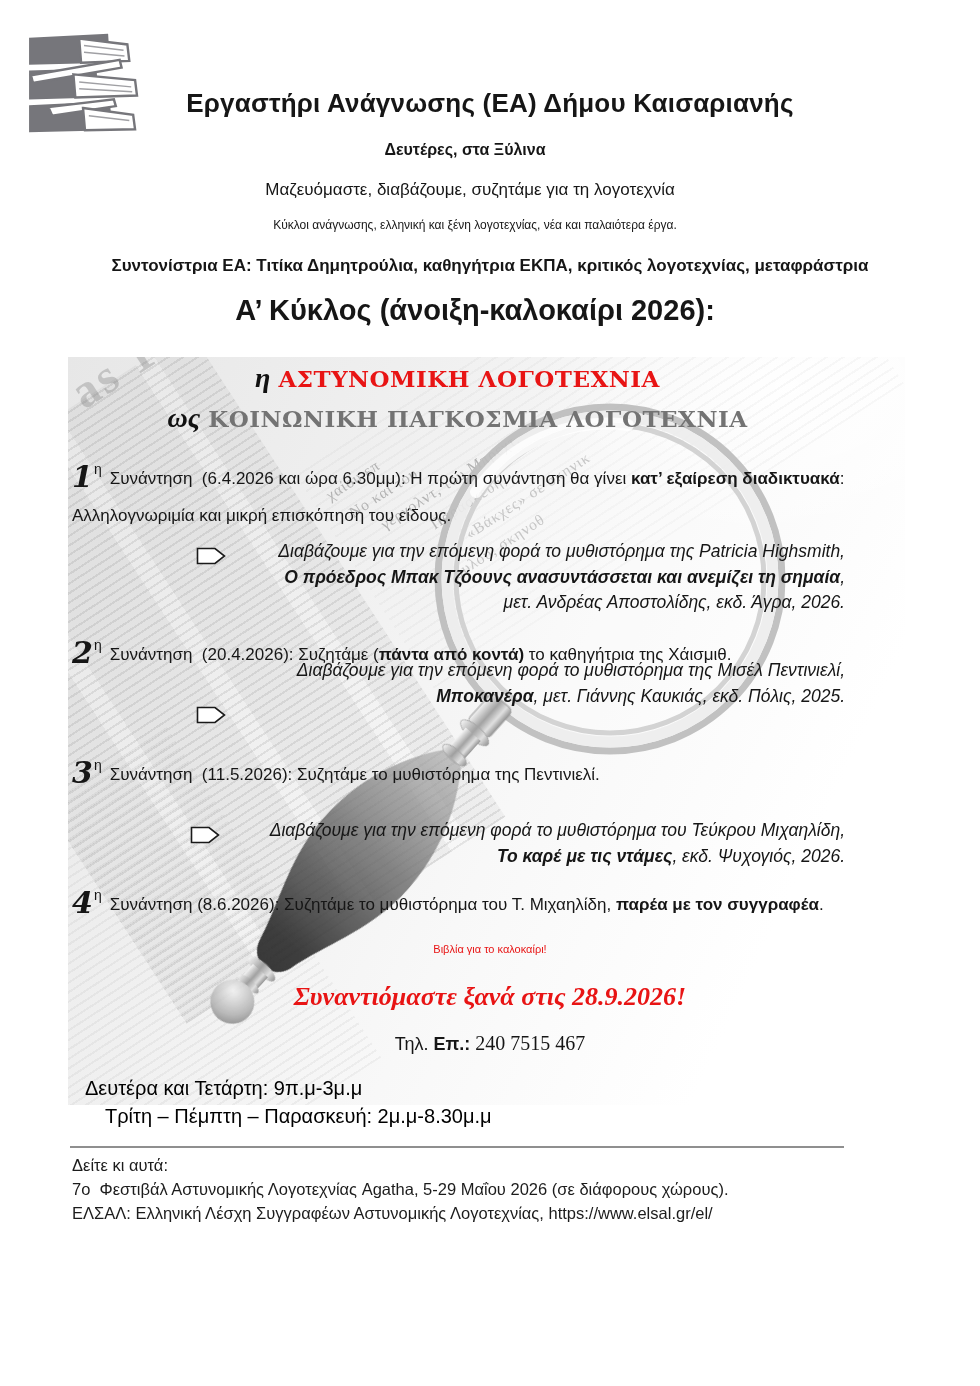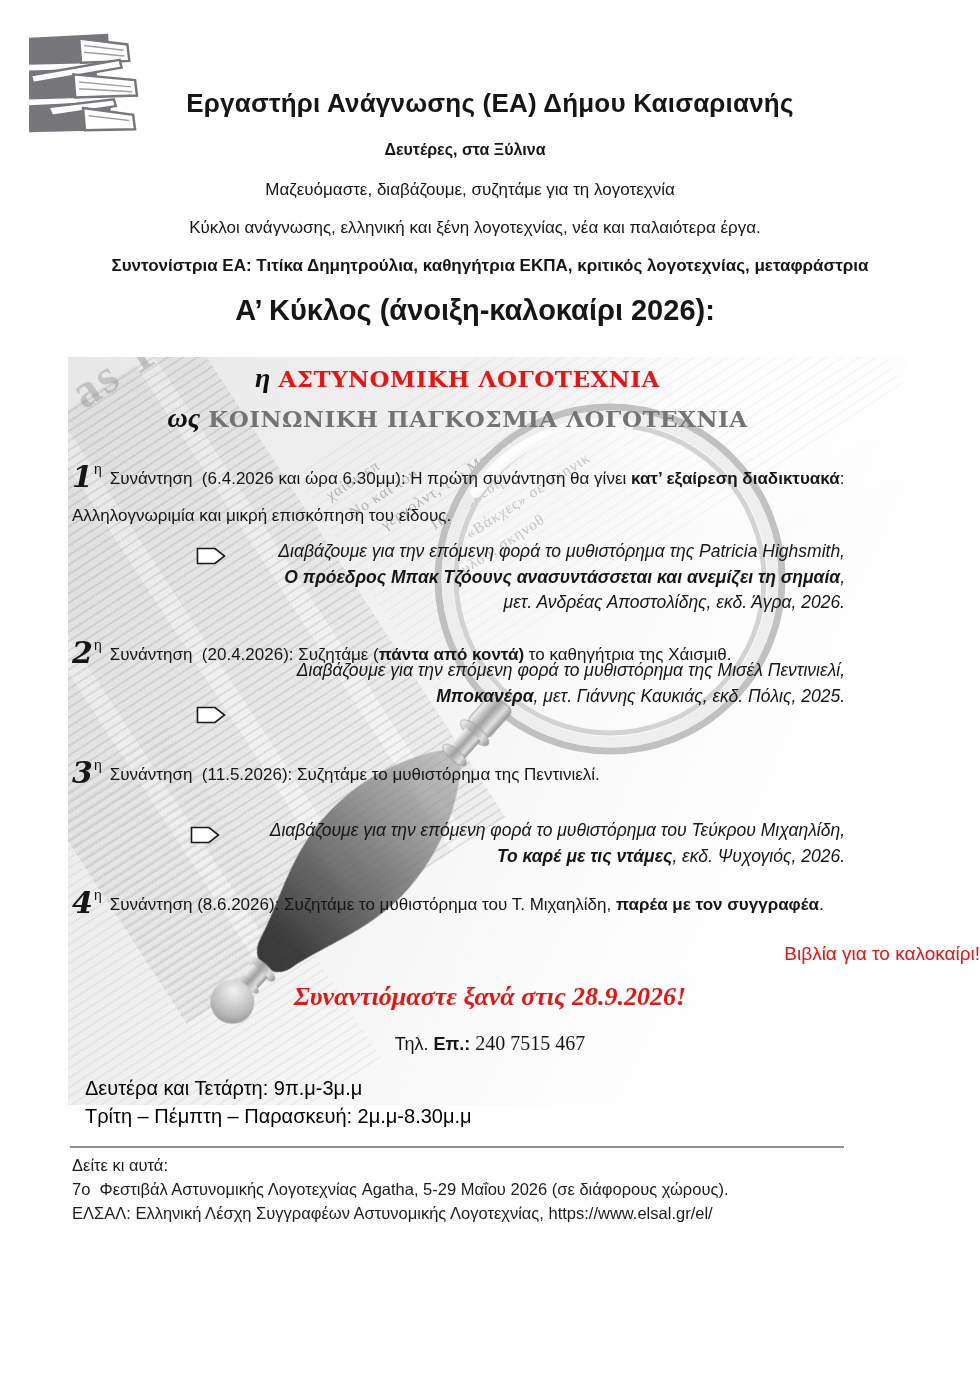--- a/index.html
+++ b/index.html
@@ -8,21 +8,21 @@
     font-family:"Liberation Sans", sans-serif; color:#161616; overflow:hidden;
   }
   .abs { position:absolute; }
   .ctr { left:0; right:0; text-align:center; }
 
   
   .logo { position:absolute; left:25px; top:30px; }
   .title { top:88px; font-size:26px; font-weight:bold; letter-spacing:0.2px; }
   .subtitle { top:141px; right:50px; font-size:16px; font-weight:bold; }
   .tag1 { top:180px; right:40px; font-size:17px; }
-  .tag2 { top:218px; right:30px; font-size:17px; }
+  .tag2 { top:218px; right:30px; font-size:12px; }
   .coord { top:256px; font-size:17px; font-weight:bold; }
   .cycle { top:294px; right:30px; font-size:29px; font-weight:bold; }
 
   
   .panel {
     position:absolute; left:68px; top:357px; width:837px; height:748px; overflow:hidden;
     background:
       radial-gradient(ellipse 420px 260px at 86% 4%, rgba(255,255,255,0.95), rgba(255,255,255,0) 60%),
       linear-gradient(115deg, #e7e7e7 0%, #efefef 28%, #f8f8f8 55%, #ffffff 82%);
   }
@@ -64,27 +64,27 @@
   .meeting .mtxt, .see-item { white-space:pre-wrap; }
   .ord { font-family:"DejaVu Serif", serif; font-style:italic; font-weight:bold;
          font-size:30px; line-height:1; vertical-align:-3px; }
   .ordsup { font-size:14px; vertical-align:10px; margin-left:1px; margin-right:8px; }
   .note { left:72px; font-size:17px; }
 
   .reading { right:135px; text-align:right; font-style:italic; font-size:17.5px; line-height:25.5px; }
   .arrow { position:absolute; }
 
   
-  .books-red { top:943px; font-size:19px;text-align:right; }
+  .books-red { top:943px; font-size:11px; }
   .reunion { top:982px; font-family:"Liberation Serif", serif; font-weight:bold;
              font-style:italic; font-size:26px; }
   .phone { top:1032px; font-size:18px; }
   .phone .pnum { font-family:"Liberation Serif", serif; font-size:20px; font-weight:normal; }
   .sched { left:85px; font-family:Liberation Sans, sans-serif; font-size:20px; color:#000000; }
-  .s1 { top:1077px; } .s2 { top:1105px; }
+  .s1 { top:1077px; } .s2 { top:1105px;margin-left:20px; }
   .divider { left:70px; top:1146px; width:774px; height:2px; background:#8f8f8f; }
   .see { left:72px; font-size:16.5px; color:#1c1c1c; }
   .see-t { top:1156px; } .see-1 { top:1180px; } .see-2 { top:1204px; }
 </style>
 </head>
 <body>
 
 <div id="poster">
 
   <svg class="logo" viewBox="0 0 122 110" width="118" height="106" aria-hidden="true">

